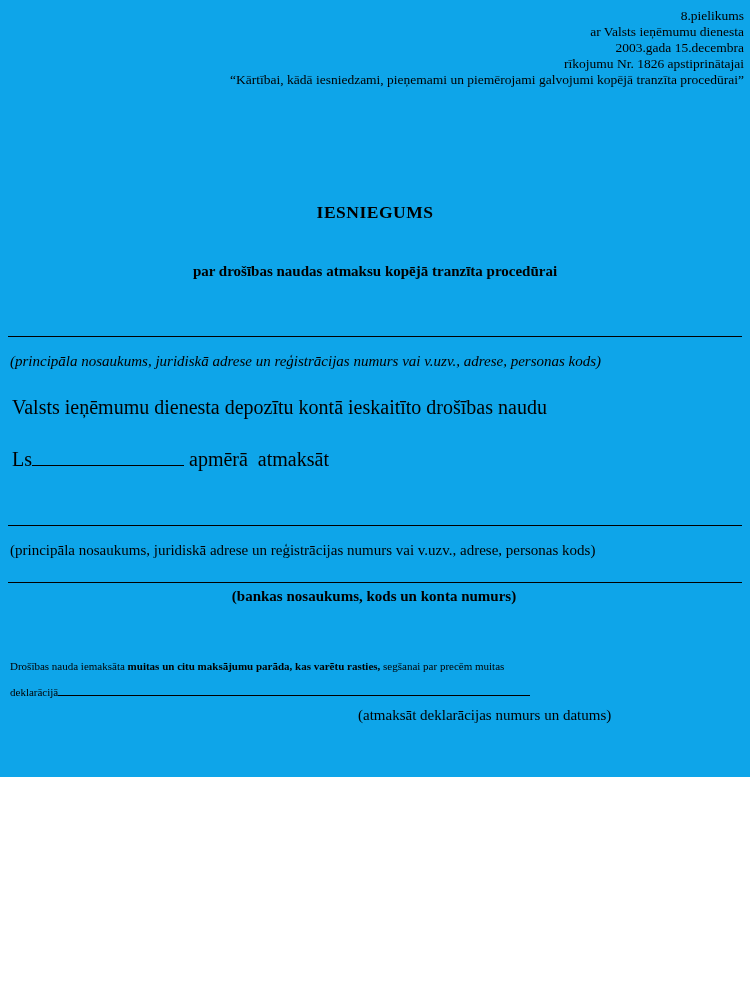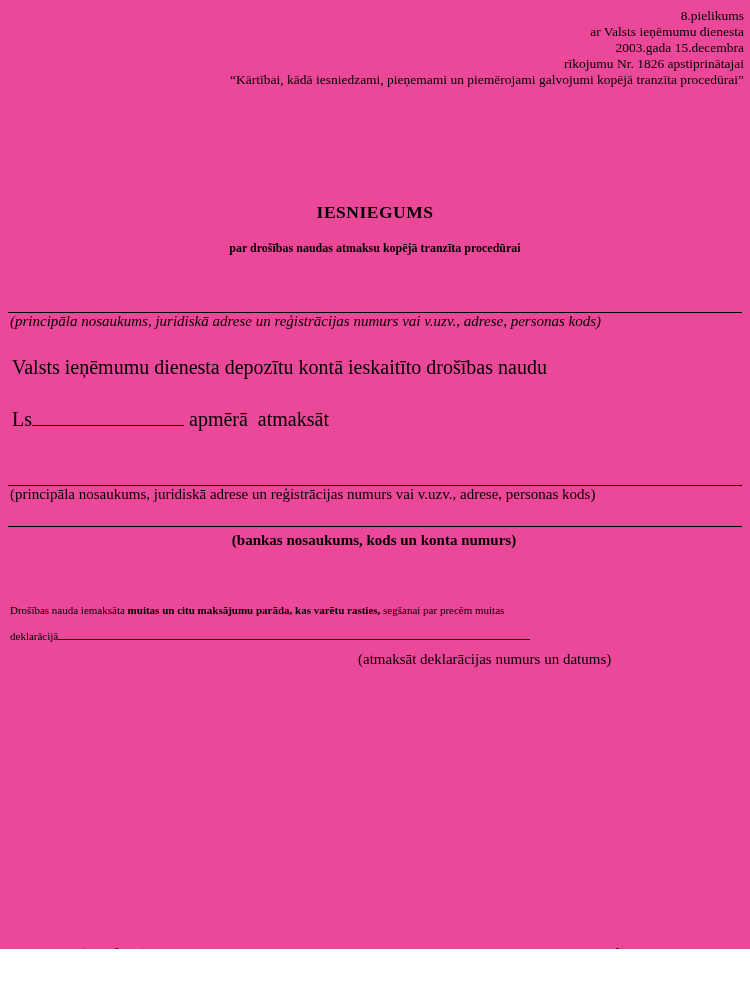--- a/index.html
+++ b/index.html
@@ -1,59 +1,59 @@
 <!DOCTYPE html>
 <html><head>
 <meta charset="utf-8">
 <style>
   html, body { margin: 0; padding: 0; background: #ffffff; }
   .page {
     position: relative;
     width: 750px;
-    height: 949px;
+    height: 777px;
     margin: 0 auto;
-    background: #ec4899;
+    background: #0ea5e9;
     color: #000000;
     font-family: "Liberation Serif", "DejaVu Serif", serif;
     box-sizing: border-box;
     overflow: hidden;
   }
   .doc-header {
     padding: 8px 6px 0 0;
     text-align: right;
     font-size: 13.5px;
     line-height: 16px;
   }
   .doc-header div { white-space: nowrap; }
   .doc-title {
     margin-top: 114px;
     text-align: center;
     font-size: 17.5px;
     font-weight: bold;
     letter-spacing: 0.5px;
   }
   .doc-subtitle {
-    margin-top: 18px;
+    margin-top: 40px;
     text-align: center;
-    font-size: 12px;
+    font-size: 15px;
     font-weight: bold;
   }
   .rule {
     height: 0;
     border-bottom: 1px solid #000;
     margin-left: 8px;
     margin-right: 8px;
   }
   .rule-1 { margin-top: 56px; }
   .rule-2 { margin-top: 54px; }
   .rule-3 { margin-top: 24px; }
   .caption {
     font-size: 15px;
     line-height: 16.5px;
-    margin: 0 12px 0 10px;
+    margin: 16px 12px 0 10px;
   }
   .caption.italic { font-style: italic; }
   .caption.centered { text-align: center; margin-top: 5px; font-weight: bold; }
   .bodyline {
     font-size: 20px;
     margin-left: 12px;
     margin-right: 12px;
   }
   .line-deposit { margin-top: 26px; }
   .line-ls { margin-top: 29px; font-family: Liberation Serif, serif; }

